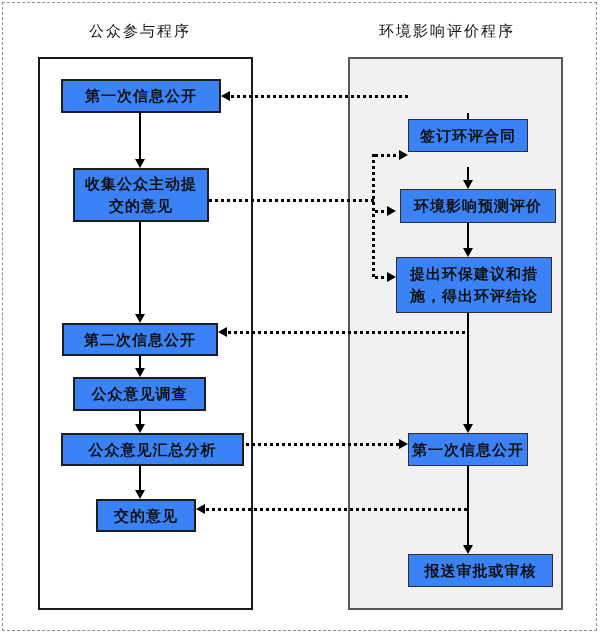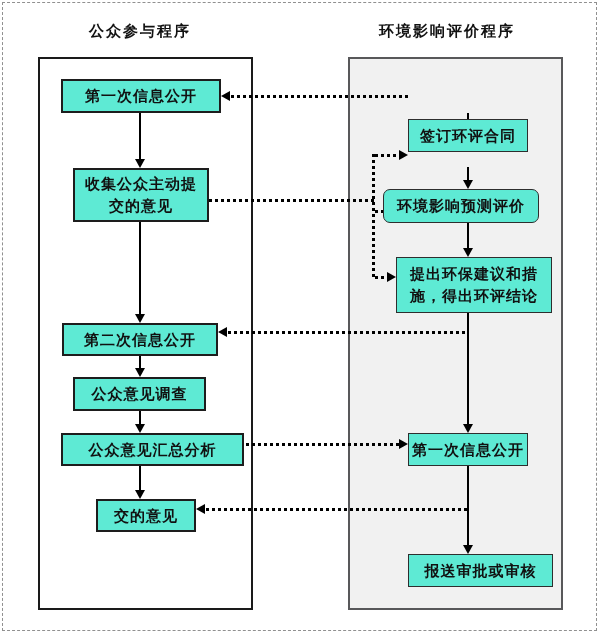--- a/index.html
+++ b/index.html
@@ -2,28 +2,28 @@
 <html><head>
 <meta charset="utf-8">
 <style>
   html,body{margin:0;padding:0;background:#fff;}
   .page{
     position:relative;width:601px;height:634px;background:#ffffff;overflow:hidden;
     font-family:"Liberation Serif","DejaVu Serif",serif;
   }
   .page-border{position:absolute;left:2px;top:2px;right:4px;bottom:3px;border:1px dashed #909090;z-index:0;}
   .col-title{
-    position:absolute;top:22px;font-size:15px;font-weight:bold;letter-spacing:2px;color:#111;z-index:2;
+    position:absolute;top:22px;font-size:15px;font-weight:normal;letter-spacing:2px;color:#111;z-index:2;
     white-space:nowrap;
   }
   .panel{position:absolute;box-sizing:border-box;z-index:1;}
   .left-panel{left:38px;top:57px;width:215px;height:553px;border:2px solid #1a1a1a;background:#ffffff;}
   .right-panel{left:348px;top:57px;width:215px;height:553px;border:2px solid #58585a;background:#f1f1f1;}
   .fbox{
-    position:absolute;box-sizing:border-box;background:#5eead4;z-index:4;
+    position:absolute;box-sizing:border-box;background:#3b82f6;z-index:4;
     display:flex;align-items:center;justify-content:center;
     font-size:15px;font-weight:bold;letter-spacing:1px;color:#111;
     text-align:center;white-space:pre-line;line-height:22px;
   }
   .lbox{border:2px solid #1d1d1d;}
   .rbox{border:1px solid #2e2e2e;}
   .sline{position:absolute;width:2px;background:#000;z-index:3;}
   .dh{position:absolute;height:3px;z-index:3;
       background-image:repeating-linear-gradient(90deg,#000 0 3px,transparent 3px 6px);}
   .dv{position:absolute;width:3px;z-index:3;
@@ -47,21 +47,21 @@
 
   <div class="fbox lbox" style="left:61px;top:79px;width:160px;height:34px;">第一次信息公开</div>
   <div class="fbox lbox" style="left:73px;top:168px;width:136px;height:54px;font-family:Liberation Serif, serif;">收集公众主动提
 交的意见</div>
   <div class="fbox lbox" style="left:62px;top:323px;width:156px;height:33px;">第二次信息公开</div>
   <div class="fbox lbox" style="left:73px;top:377px;width:133px;height:34px;">公众意见调查</div>
   <div class="fbox lbox" style="left:61px;top:433px;width:183px;height:33px;font-family:Liberation Serif, serif;">公众意见汇总分析</div>
   <div class="fbox lbox" style="left:96px;top:499px;width:100px;height:33px;">交的意见</div>
 
   <div class="fbox rbox" style="left:408px;top:80px;width:120px;height:33px;margin-top:39px;">签订环评合同</div>
-  <div class="fbox rbox" style="left:383px;top:189px;width:156px;height:34px;border-radius:7px;">环境影响预测评价</div>
+  <div class="fbox rbox" style="left:400px;top:189px;width:156px;height:34px;">环境影响预测评价</div>
   <div class="fbox rbox" style="left:396px;top:257px;width:156px;height:56px;">提出环保建议和措
 施，得出环评结论</div>
   <div class="fbox rbox" style="left:408px;top:433px;width:120px;height:33px;">第一次信息公开</div>
   <div class="fbox rbox" style="left:408px;top:554px;width:145px;height:33px;">报送审批或审核</div>
 
   <div class="sline" style="left:139px;top:113px;height:46px;"></div>
   <div class="tri tri-down" style="left:135px;top:159px;"></div>
   <div class="sline" style="left:139px;top:222px;height:92px;"></div>
   <div class="tri tri-down" style="left:135px;top:314px;"></div>
   <div class="sline" style="left:139px;top:356px;height:12px;"></div>

